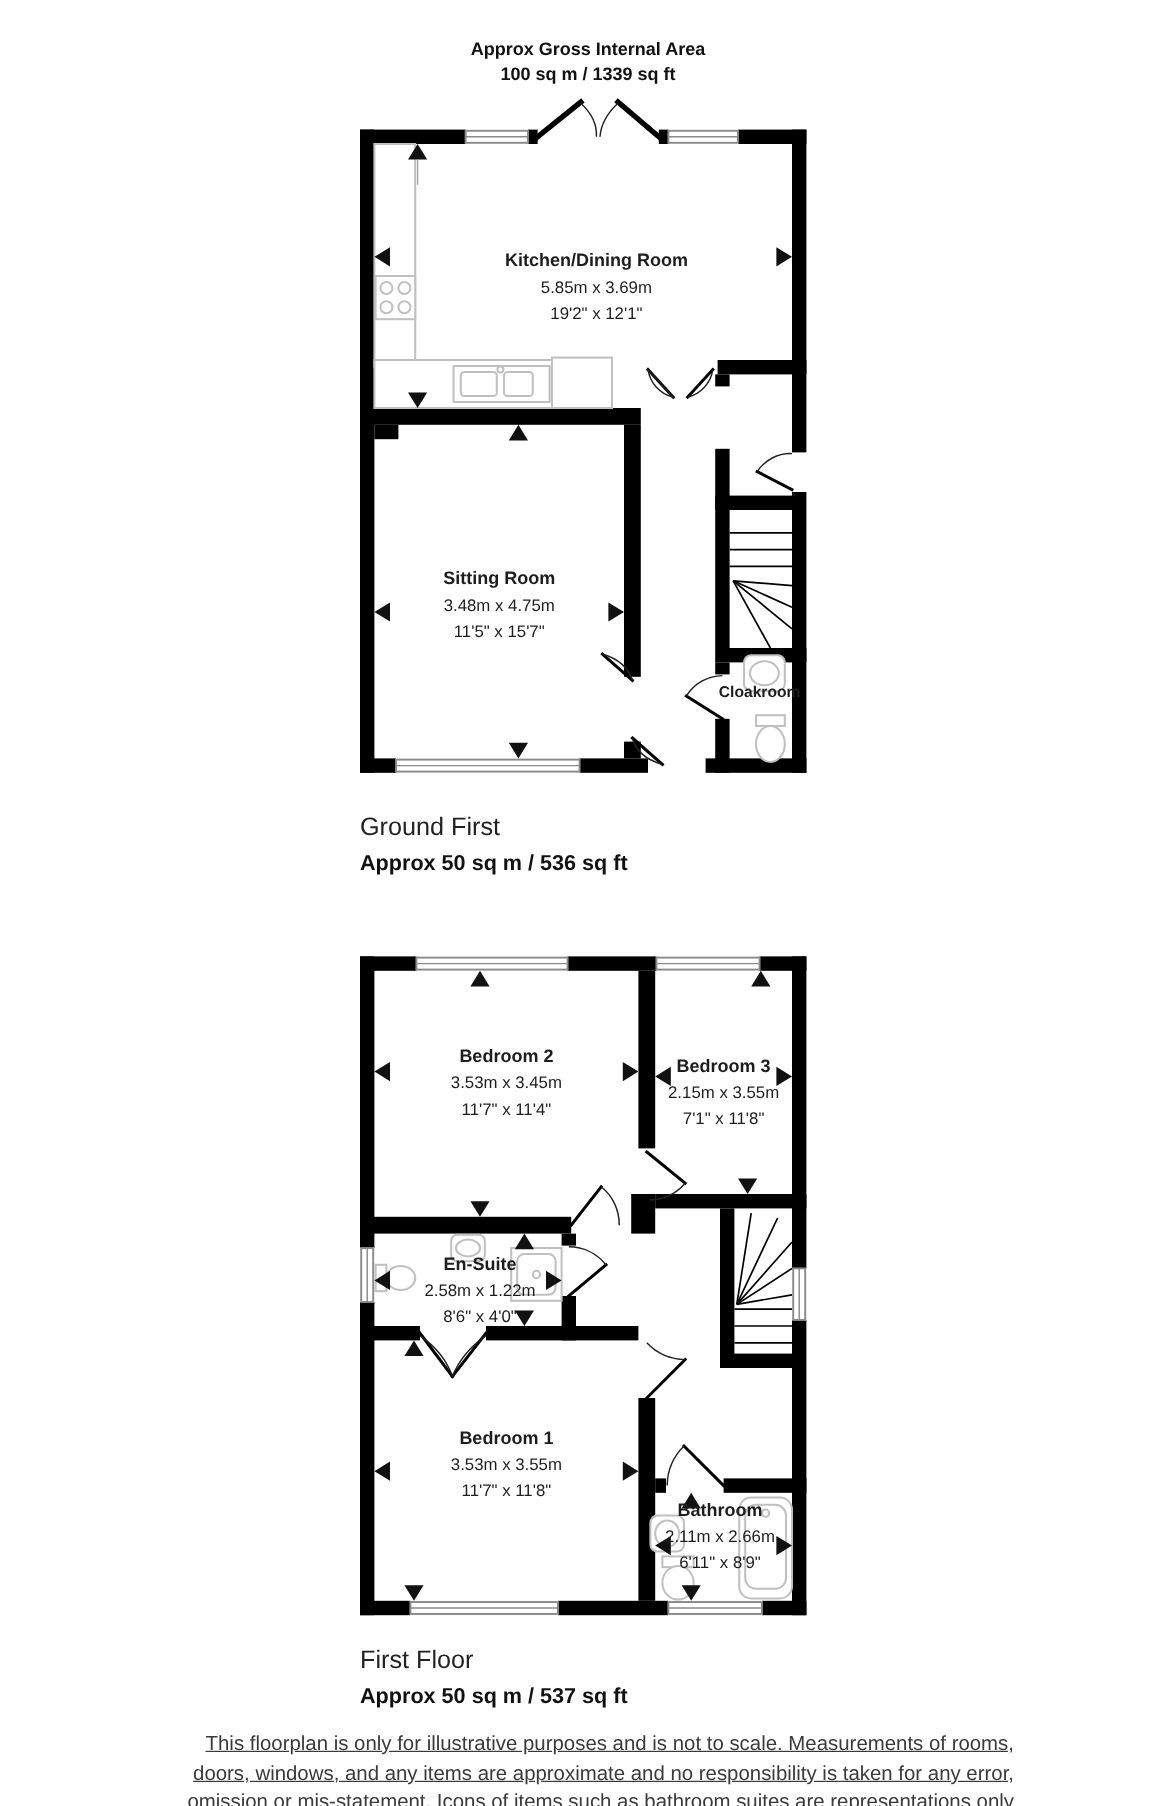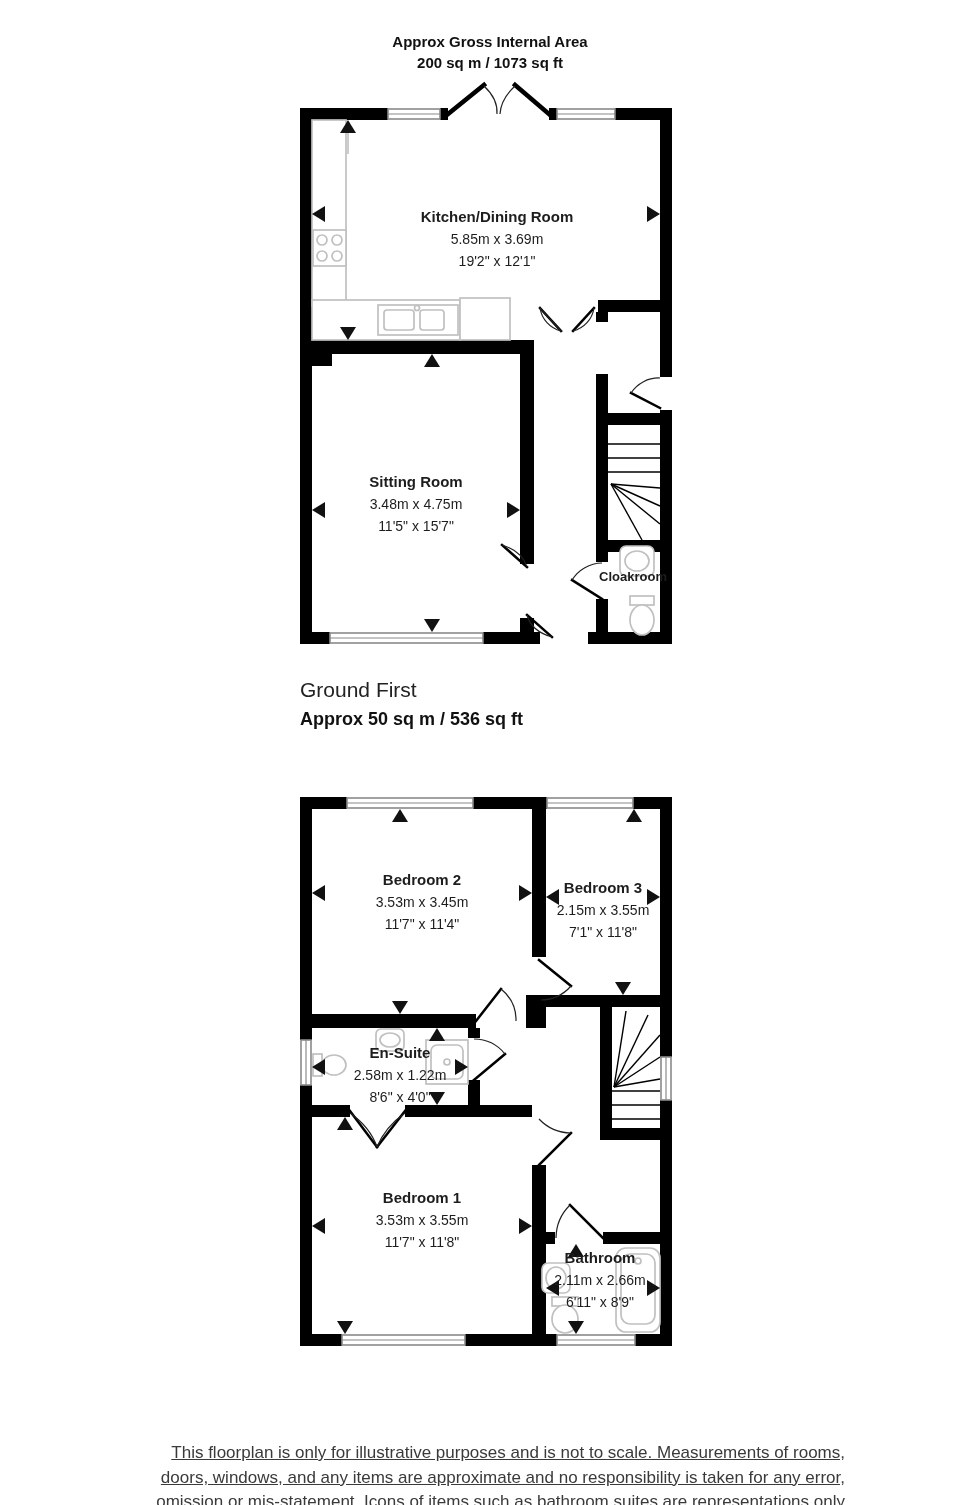--- a/index.html
+++ b/index.html
@@ -32,21 +32,21 @@
   .rdim{font-size:14px;}
   .rsmall{font-size:13px;font-weight:bold;}
 </style>
 </head>
 <body>
 
 <div id="page">
 
   <div class="hdr">
     <div>Approx Gross Internal Area</div>
-    <div>200 sq m / 1073 sq ft</div>
+    <div>100 sq m / 1339 sq ft</div>
   </div>
 
   <svg id="gf" width="375" height="572" viewBox="0 0 375 572">
     <g>
 
       <rect class="wall" x="0" y="24" width="88" height="12"></rect>
       <rect class="wall" x="140" y="24" width="8" height="12"></rect>
       <rect class="wall" x="249" y="24" width="8" height="12"></rect>
       <rect class="wall" x="315" y="24" width="57" height="12"></rect>
 
@@ -370,16 +370,20 @@
       <text class="rdim" x="100" y="307">8'6" x 4'0"</text>
       <text class="rname" x="122" y="408">Bedroom 1</text>
       <text class="rdim" x="122" y="430">3.53m x 3.55m</text>
       <text class="rdim" x="122" y="452">11'7" x 11'8"</text>
       <text class="rname" x="300" y="468">Bathroom</text>
       <text class="rdim" x="300" y="490">2.11m x 2.66m</text>
       <text class="rdim" x="300" y="512">6'11" x 8'9"</text>
     </g>
   </svg>
 
+  <div class="floor-title" id="ff-title">
+    <div class="t">First Floor</div>
+    <div class="a">Approx 50 sq m / 537 sq ft</div>
+  </div>
 
   <div class="footer">This floorplan is only for illustrative purposes and is not to scale. Measurements of rooms, doors, windows, and any items are approximate and no responsibility is taken for any error, omission or mis-statement. Icons of items such as bathroom suites are representations only and may not look like the real items. Made with Made Snappy 360.</div>
 
 </div>
 
 </body></html>

